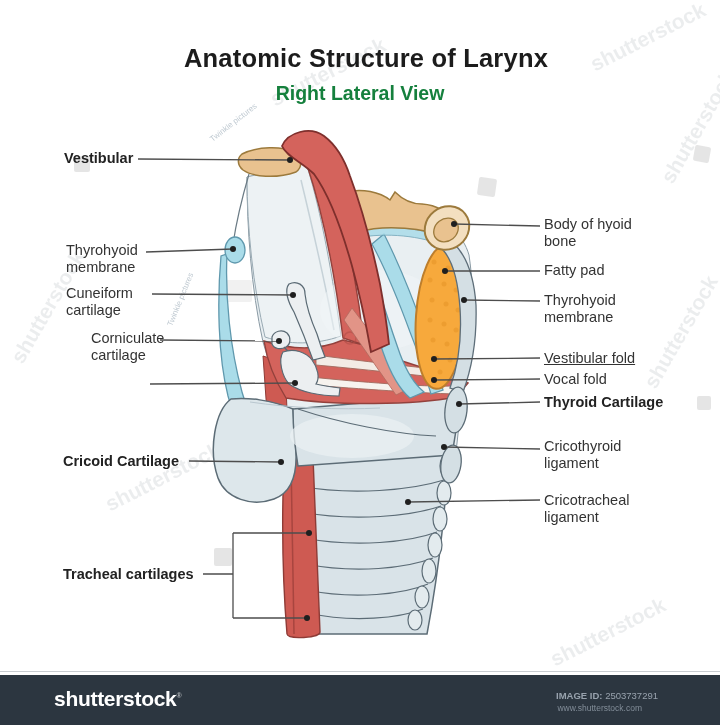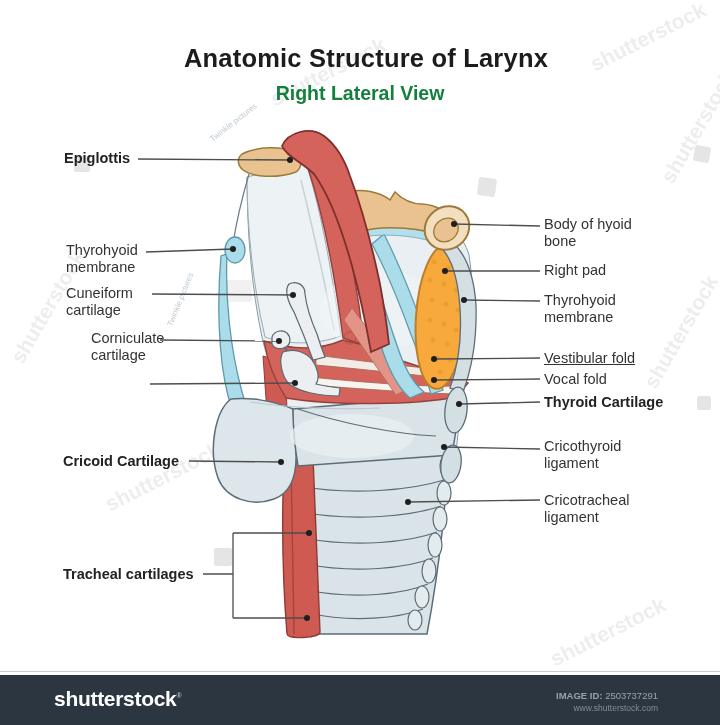--- a/index.html
+++ b/index.html
@@ -14,21 +14,21 @@
   svg.art{position:absolute;left:0;top:0;}
   .wm{position:absolute;font-size:21px;font-weight:bold;color:#8a939b;opacity:.16;
       white-space:nowrap;pointer-events:none;}
   .wm.small{font-size:8px;font-weight:normal;color:#7f93a3;opacity:.5;}
   .sq{position:absolute;background:#bfbfbf;opacity:.4;border-radius:2px;}
   .footer{position:absolute;left:0;top:675px;width:720px;height:50px;background:#2c3640;}
   .footer-shadow{position:absolute;left:0;top:671px;width:720px;height:1px;background:#c8ccd0;}
   .logo{position:absolute;left:54px;top:12px;color:#ffffff;font-size:21px;font-weight:bold;letter-spacing:-.3px;}
   .logo sup{font-size:7px;opacity:.6;}
   .fid{position:absolute;right:62px;top:15px;font-size:9.5px;color:#98a2ad;text-align:right;padding-left:30px;}
-  .furl{position:absolute;right:62px;top:28px;font-size:8.5px;color:#828d98;}
+  .furl{position:absolute;right:78px;top:28px;font-size:8.5px;color:#828d98;}
 </style>
 </head>
 <body>
 
 <div class="page">
 
   <div class="wm" style="left:265px;top:60px;transform:rotate(-27deg);">shutterstock</div>
   <div class="wm" style="left:585px;top:25px;transform:rotate(-27deg);">shutterstock</div>
   <div class="wm" style="left:-15px;top:295px;transform:rotate(-60deg);">shutterstock</div>
   <div class="wm" style="left:618px;top:320px;transform:rotate(-60deg);">shutterstock</div>
@@ -182,29 +182,29 @@
         <circle cx="445" cy="271" r="3"></circle>
       <circle cx="464" cy="300" r="3"></circle>
         <circle cx="434" cy="359" r="3"></circle>
       <circle cx="434" cy="380" r="3"></circle>
         <circle cx="459" cy="404" r="3"></circle>
       <circle cx="444" cy="447" r="3"></circle>
         <circle cx="408" cy="502" r="3"></circle>
     </g>
   </svg>
 
-  <div class="lbl b" style="left:64px;top:150px;">Epiglottis</div>
+  <div class="lbl b" style="left:64px;top:150px;">Vestibular</div>
   <div class="lbl" style="left:66px;top:242px;width:86px;">Thyrohyoid membrane</div>
   <div class="lbl" style="left:66px;top:285px;width:86px;">Cuneiform cartilage</div>
   <div class="lbl" style="left:66px;top:330px;width:96px;margin-left:25px;">Corniculate cartilage</div>
   <div class="lbl b" style="left:63px;top:453px;">Cricoid Cartilage</div>
   <div class="lbl b" style="left:63px;top:566px;">Tracheal cartilages</div>
 
   <div class="lbl" style="left:544px;top:216px;width:100px;">Body of hyoid bone</div>
-  <div class="lbl" style="left:544px;top:262px;">Right pad</div>
+  <div class="lbl" style="left:544px;top:262px;">Fatty pad</div>
   <div class="lbl" style="left:544px;top:292px;width:92px;">Thyrohyoid membrane</div>
   <div class="lbl" style="left:544px;top:350px;text-decoration:underline;">Vestibular fold</div>
   <div class="lbl" style="left:544px;top:371px;">Vocal fold</div>
   <div class="lbl b" style="left:544px;top:394px;">Thyroid Cartilage</div>
   <div class="lbl" style="left:544px;top:492px;width:112px;">Cricotracheal ligament</div>
   <div class="lbl" style="left:544px;top:438px;width:100px;">Cricothyroid ligament</div>
 
   <div class="footer-shadow"></div>
   <div class="footer">
     <div class="logo"><span>shutterstock</span><sup>®</sup></div>

